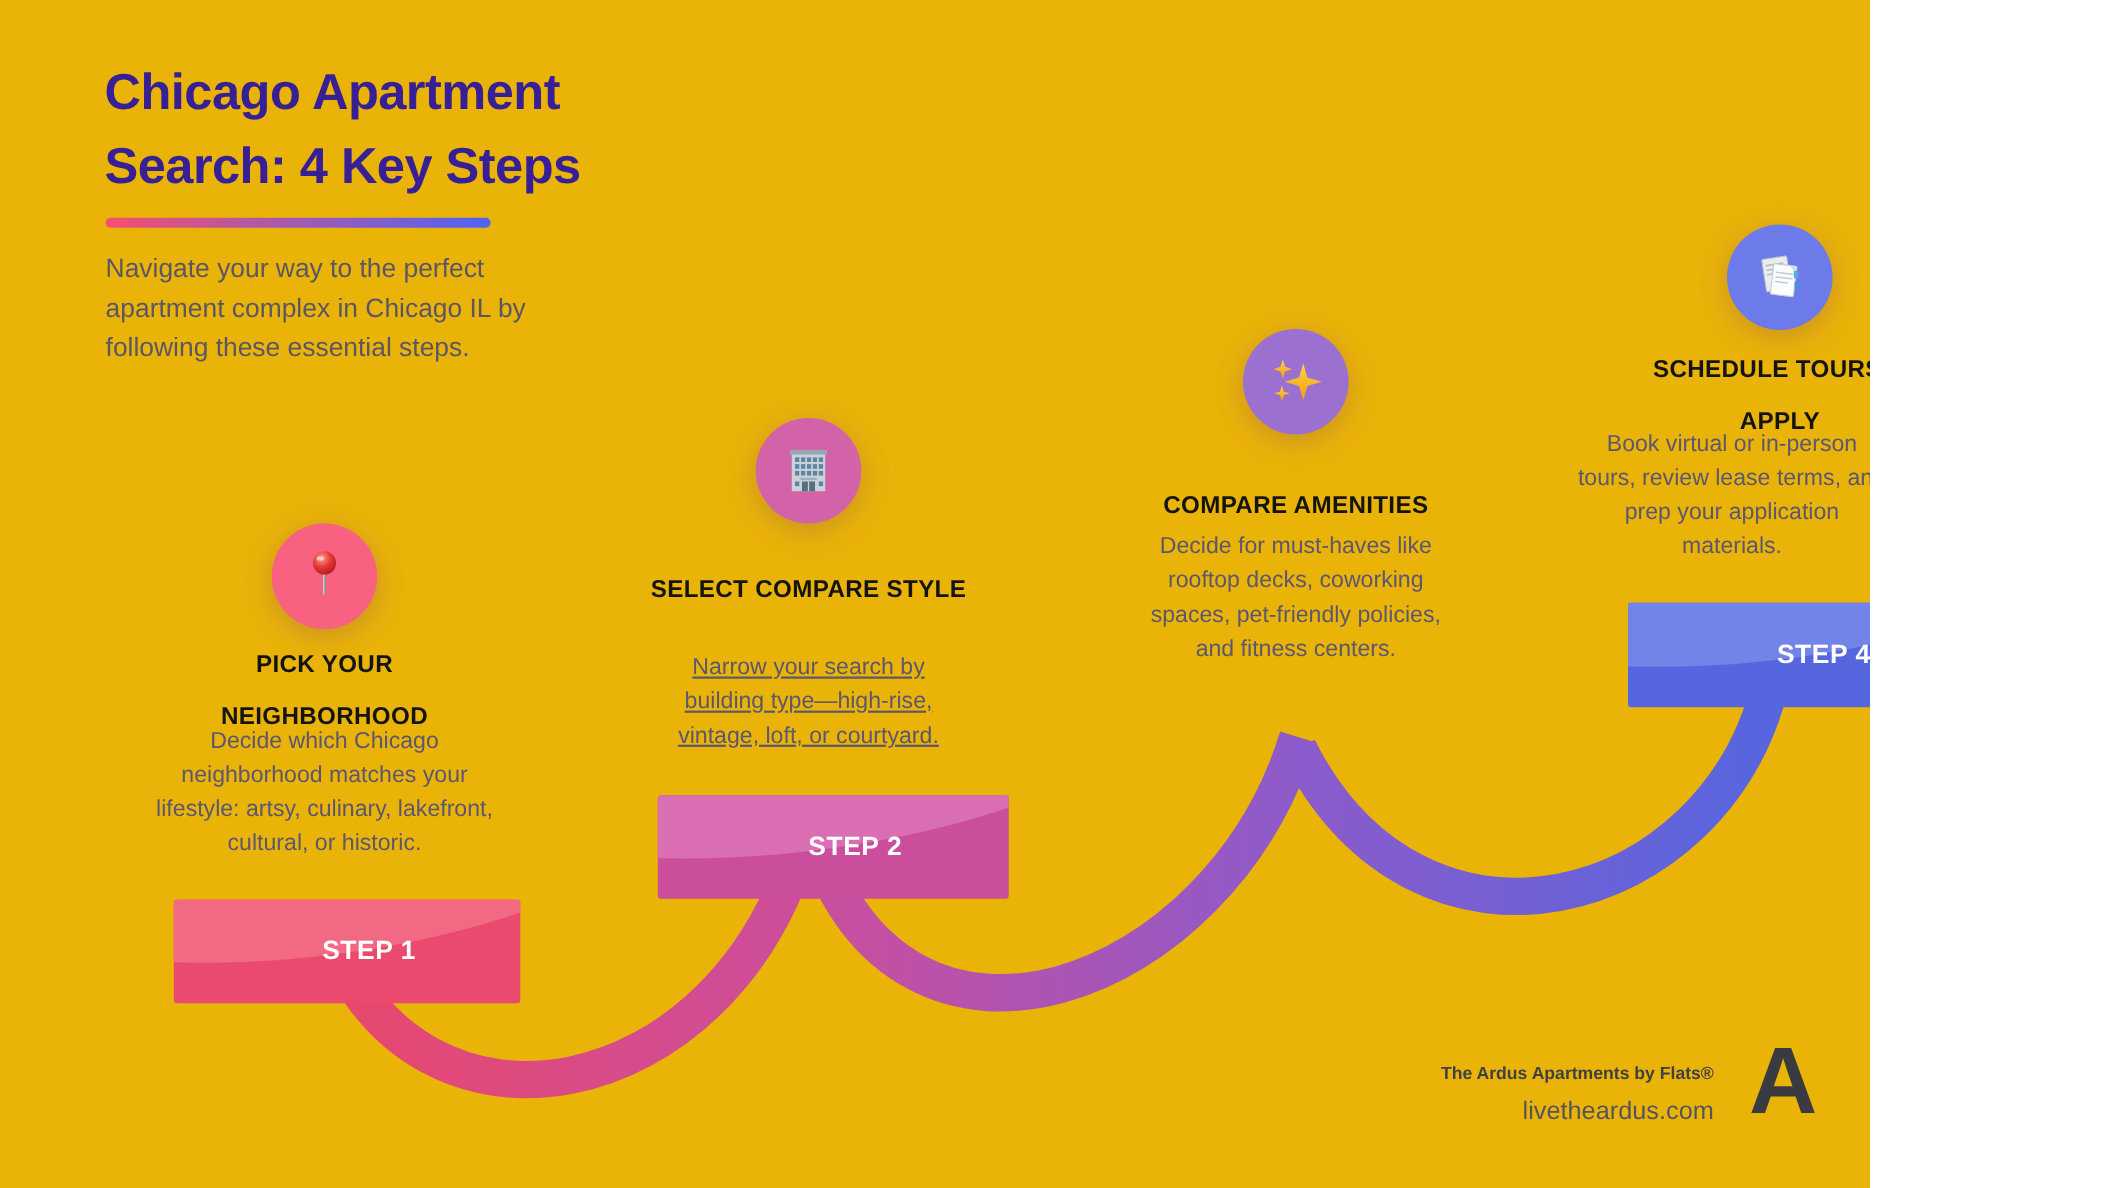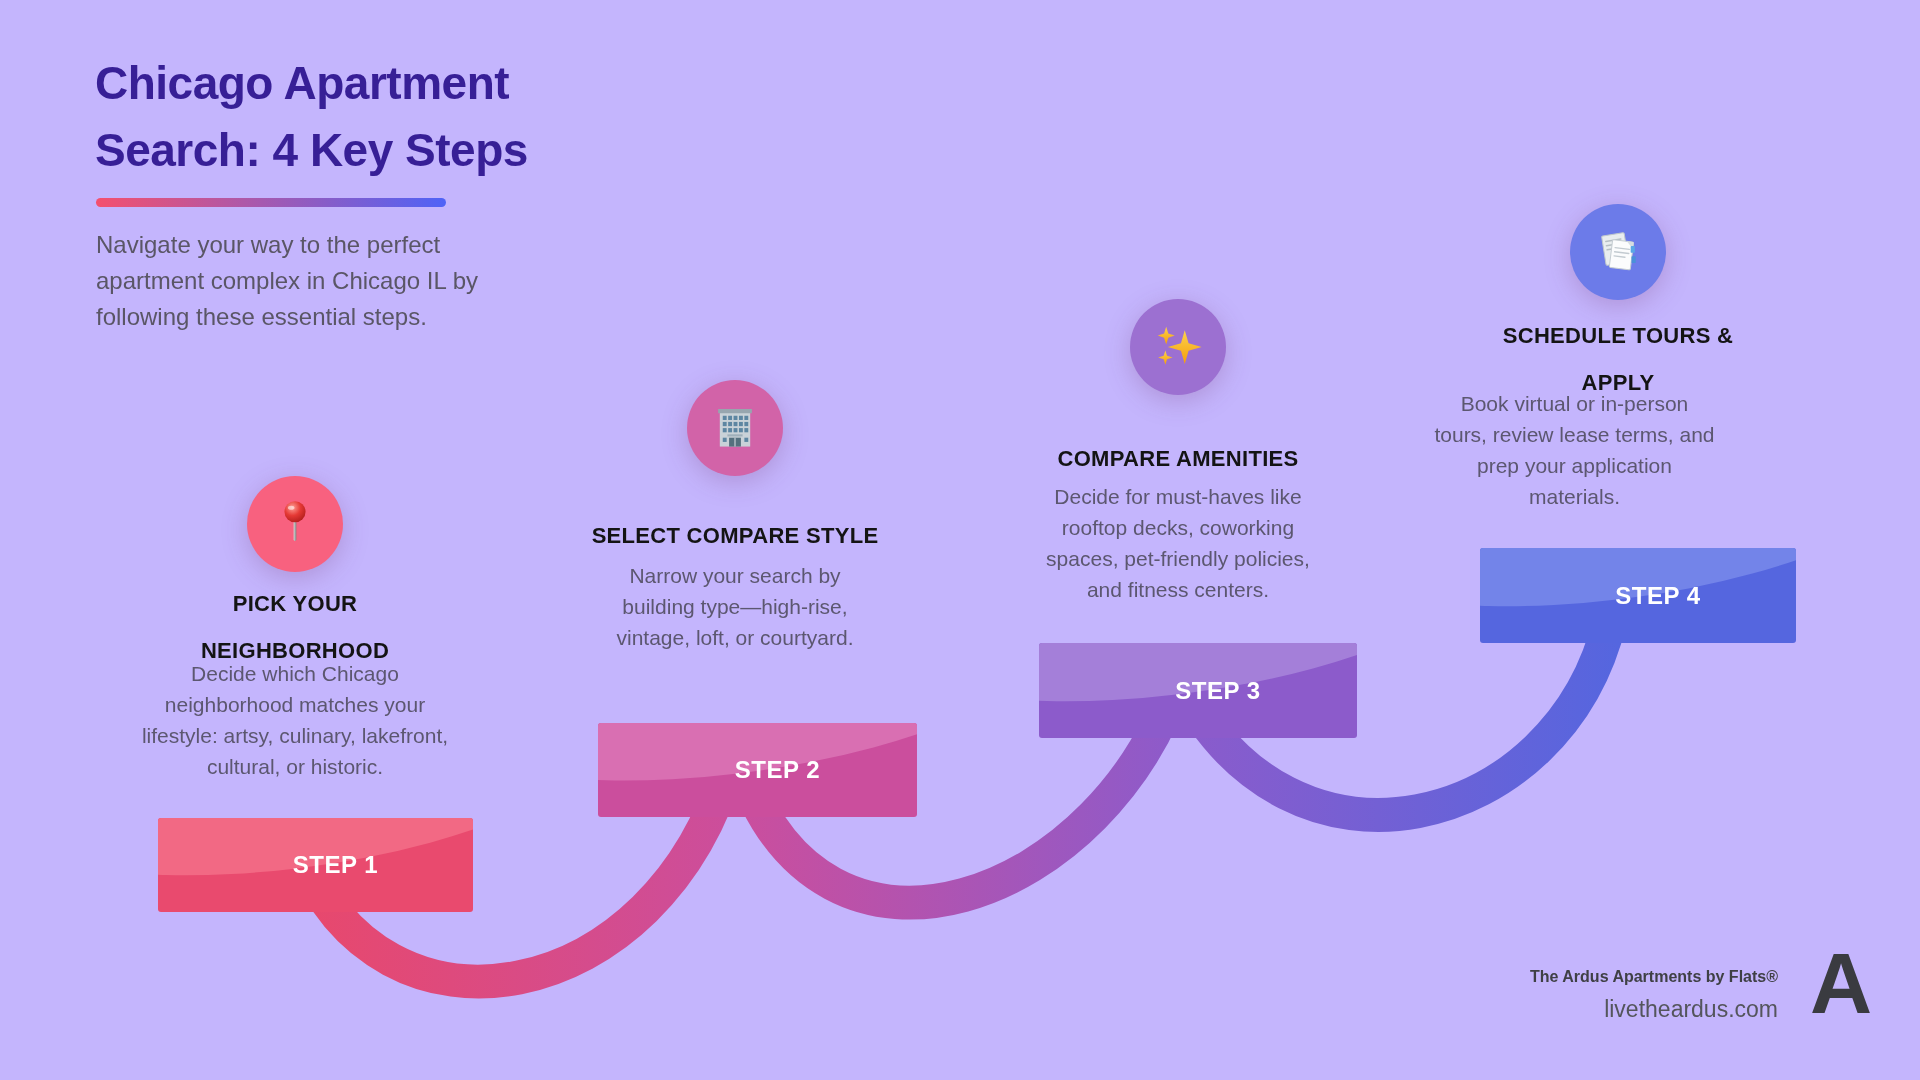--- a/index.html
+++ b/index.html
@@ -1,17 +1,17 @@
 <!DOCTYPE html>
 <html><head>
 <meta charset="utf-8">
 <style>
   html,body{margin:0;padding:0;background:#ffffff;}
   .page{
-    position:relative;width:1920px;height:1080px;background:#c4b5fd;overflow:hidden;
+    position:relative;width:1700px;height:1080px;background:#eab308;overflow:hidden;
     font-family:"Liberation Sans",sans-serif;
   }
   
   .title{
     position:absolute;left:95px;top:50px;margin:0;
     font-size:46px;line-height:67px;font-weight:800;letter-spacing:-0.5px;
     color:#371F96;
   }
   .title span{display:block;}
   .accent-bar{
@@ -42,21 +42,21 @@
   }
   .t1{left:175px;top:580px;width:240px;}
   .t2{left:565px;top:512px;width:340px;}
   .t3{left:1008px;top:435px;width:340px;}
   .t4{left:1488px;top:312px;width:260px;}
   .step-desc{
     position:absolute;margin:0;z-index:2;text-align:center;
     font-size:21px;line-height:31px;color:#5C5770;
   }
   .d1{left:139px;top:658px;width:312px;}
-  .d2{left:601px;top:560px;width:268px;}
+  .d2{left:601px;top:591px;width:268px;text-decoration:underline;}
   .d3{left:1033px;top:481px;width:290px;}
   .d4{left:1432px;top:388px;width:285px;}
   
   .banner{
     position:absolute;z-index:2;border-radius:3px;overflow:hidden;
     background:var(--base,#E94A6E);
     display:flex;align-items:center;justify-content:center;padding-left:40px;
   }
   .banner::before{
     content:"";position:absolute;left:-70%;top:-205%;width:220%;height:260%;
@@ -178,23 +178,20 @@
             <stop offset="1" stop-color="#f59e0b"></stop>
         </linearGradient>
       </defs>
       <path fill="url(#gold)" d="M40 12 L44.5 27.5 L60 32 L44.5 36.5 L40 52 L35.5 36.5 L20 32 L35.5 27.5 Z"></path>
       <path fill="url(#gold)" d="M18 8 L20.5 16 L28 18.5 L20.5 21 L18 29 L15.5 21 L8 18.5 L15.5 16 Z"></path>
       <path fill="url(#gold)" d="M17 36 L19 42.5 L25.5 44.5 L19 46.5 L17 53 L15 46.5 L8.5 44.5 L15 42.5 Z"></path>
     </svg>
   </div>
   <h2 class="step-title t3">COMPARE AMENITIES</h2>
   <p class="step-desc d3">Decide for must-haves like rooftop decks, coworking spaces, pet-friendly policies, and fitness centers.</p>
-  <div class="banner b3" style="--base:#8C5BCB;--shine:#A47FD9;">
-    <span class="banner-label">STEP 3</span>
-  </div>
 
   <div class="circle c4" style="background: rgb(108, 123, 233);">
     <svg width="54" height="54" viewBox="0 0 64 64">
       <g transform="rotate(-9 28 28)">
         <rect x="15" y="11" width="27" height="35" rx="1.5" fill="#e9edef" stroke="#bfc7cc" stroke-width="1.2"></rect>
         <g stroke="#b6bec4" stroke-width="1.8" stroke-linecap="round">
           <line x1="19" y1="18" x2="37" y2="18"></line>
             <line x1="19" y1="23" x2="37" y2="23"></line>
             <line x1="19" y1="28" x2="33" y2="28"></line>
         </g>

